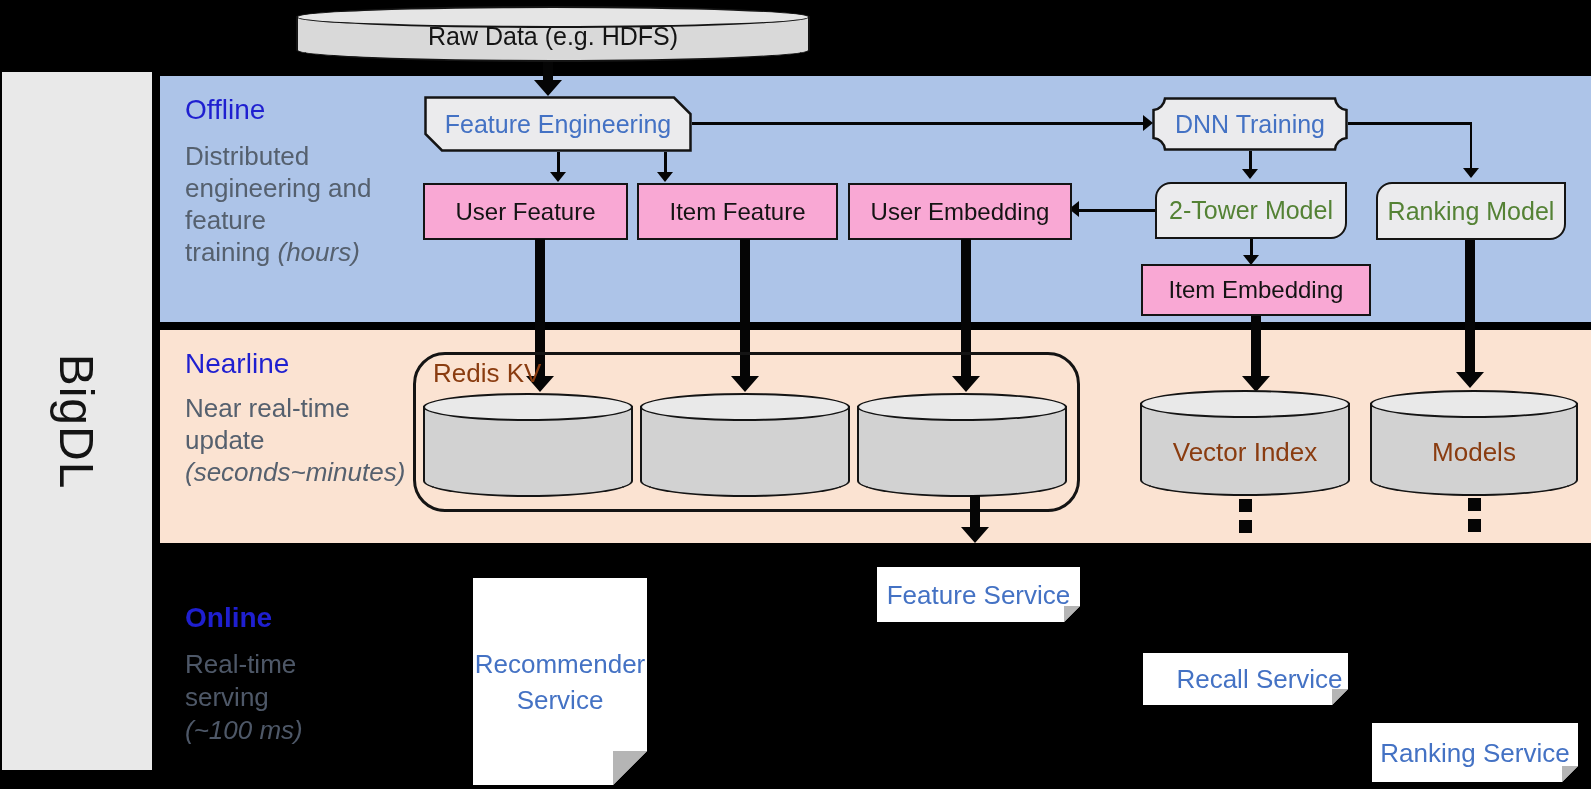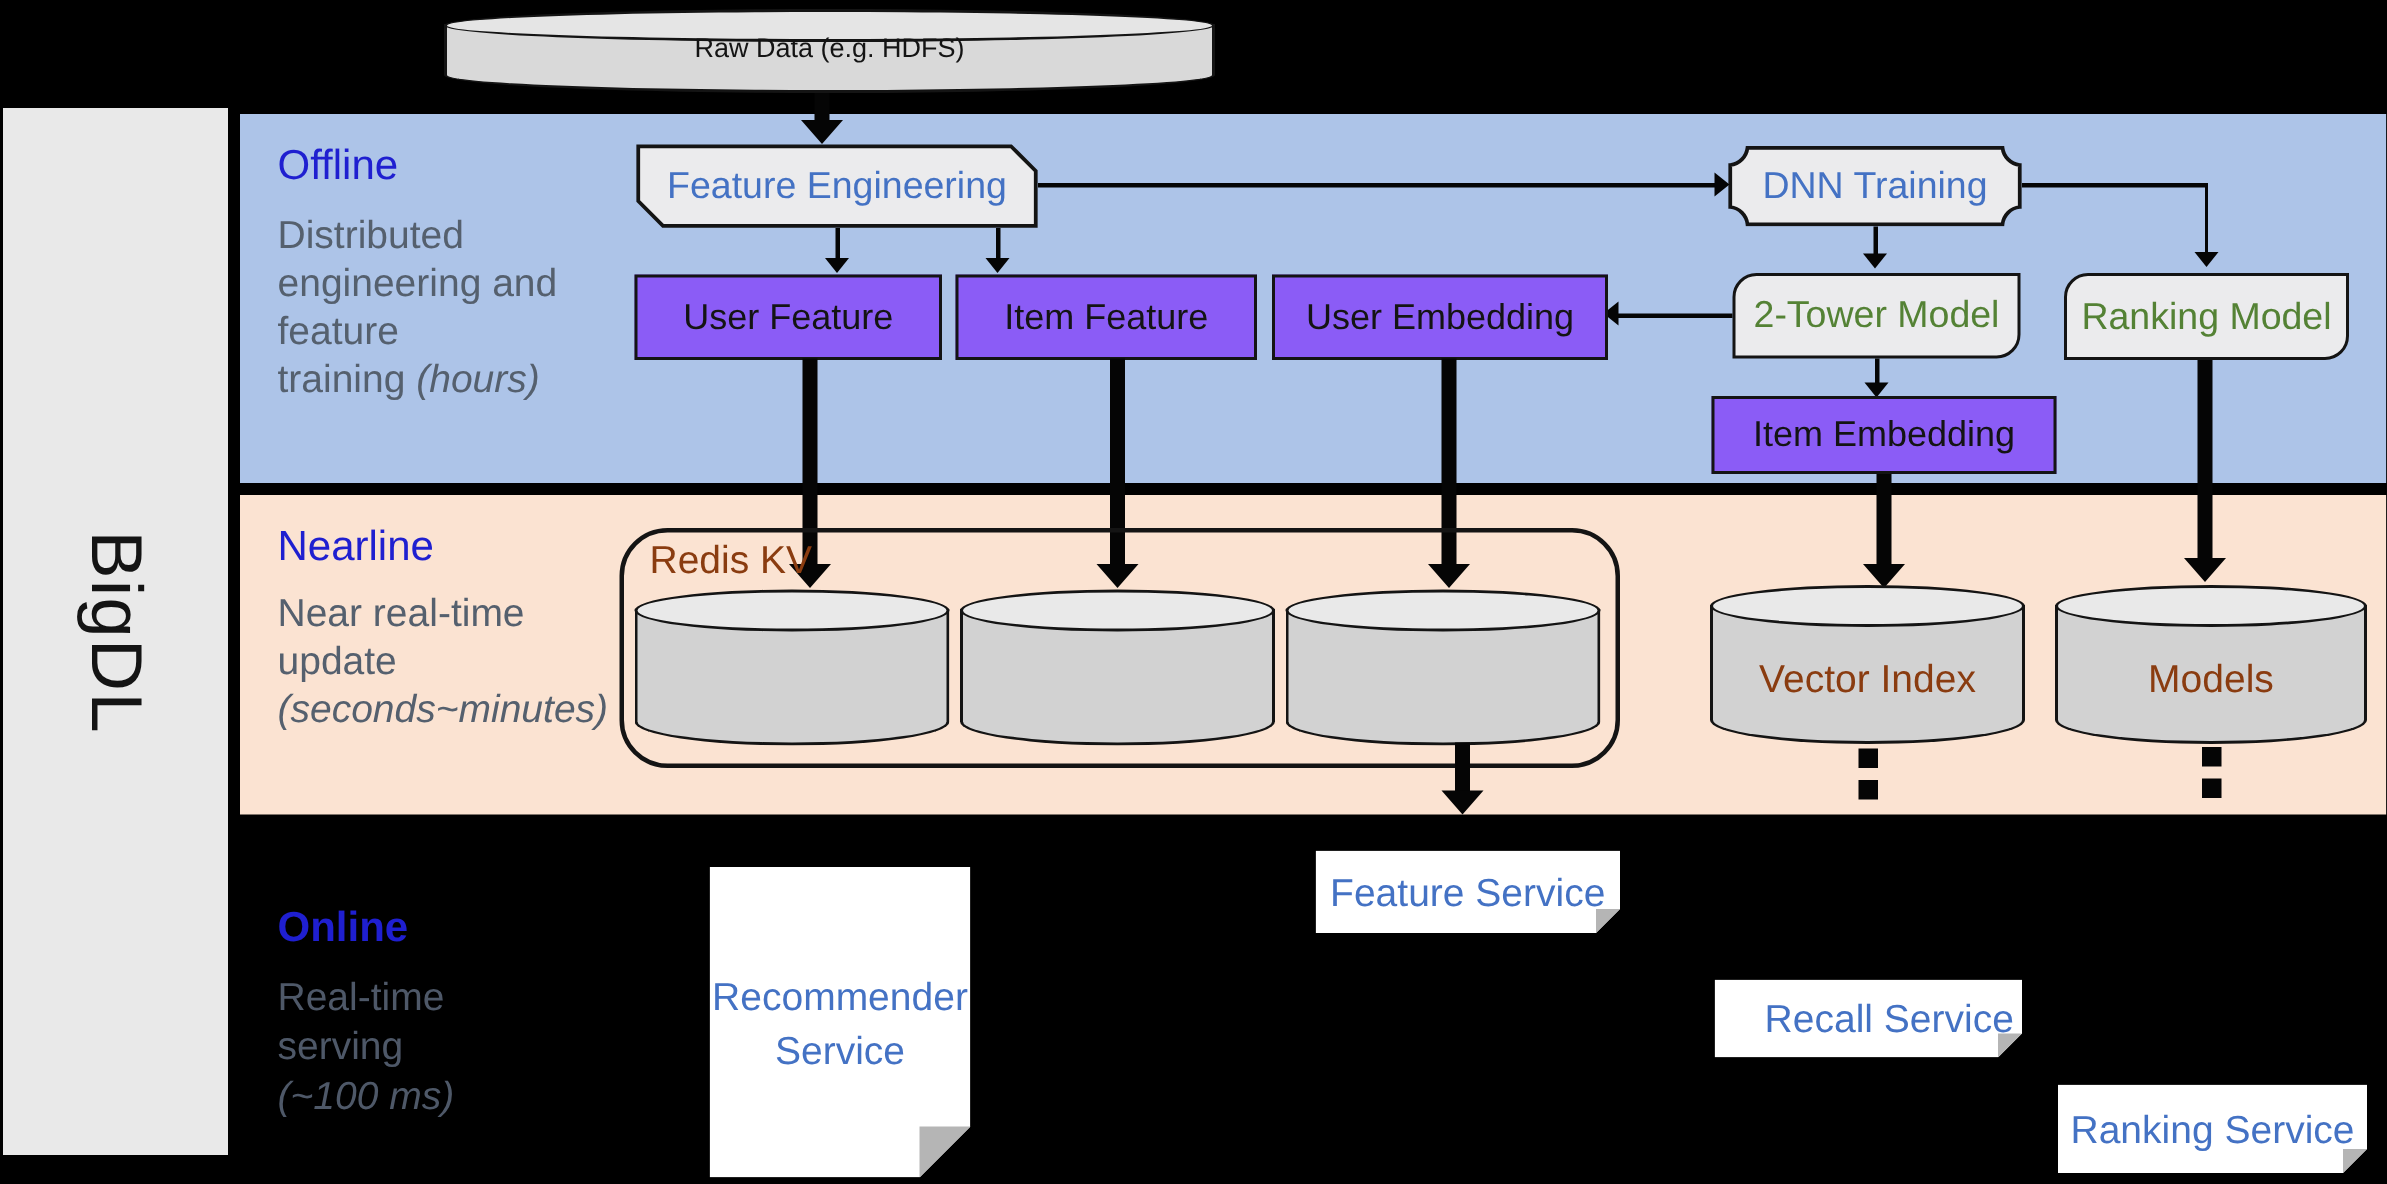--- a/index.html
+++ b/index.html
@@ -18,41 +18,41 @@
   .brandbar span{transform:rotate(90deg);font-size:48px;color:#141414;letter-spacing:1px;white-space:nowrap;}
 
   
   .lane-title{position:absolute;font-size:28px;color:#1f1fd0;}
   .lane-title.bold{font-weight:bold;}
   .lane-sub{position:absolute;font-size:26px;color:#55606e;line-height:32px;}
   .lane-sub.on-black{color:#4e5868;line-height:33px;}
   .it{font-style:italic;}
 
   
-  .gbox{position:absolute;background:#8b5cf6;border:2.5px solid #141414;display:flex;
+  .gbox{position:absolute;background:#f9a8d4;border:2.5px solid #141414;display:flex;
         align-items:center;justify-content:center;font-size:24px;color:#141414;white-space:nowrap;}
   .roundbox{position:absolute;background:#ebebed;border:2.5px solid #141414;border-radius:16px 0 16px 0;
         display:flex;align-items:center;justify-content:center;font-size:25px;color:#548235;white-space:nowrap;}
   .svgshape{position:absolute;}
   .svgshape .lbl{position:absolute;left:0;top:0;right:0;bottom:0;display:flex;align-items:center;
         justify-content:center;font-size:25px;color:#4472c4;white-space:nowrap;}
 
   
   .cyl{position:absolute;}
   .cyl-top{position:absolute;left:0;right:0;top:0;height:28px;background:#e9e9e9;
            border:2.5px solid #141414;border-radius:50%;z-index:2;}
   .cyl-body{position:absolute;left:0;right:0;top:13px;bottom:0;background:#d2d2d2;
            border:2.5px solid #141414;border-top:none;border-radius:0 0 50% 50%/0 0 16px 16px;}
   .cyl-label{position:absolute;left:0;right:0;top:44%;text-align:center;font-size:26px;
            color:#8a3c10;z-index:3;white-space:nowrap;}
 
   
   .rawcyl .cyl-top{height:22px;background:#e5e5e5;}
   .rawcyl .cyl-body{top:10px;background:#d9d9d9;border-radius:0 0 50% 50%/0 0 12px 12px;}
-  .rawcyl .cyl-label{top:16px;color:#141414;font-size:18px;}
+  .rawcyl .cyl-label{top:16px;color:#141414;font-size:25px;}
 
   
   .container-rounded{position:absolute;border:3px solid #141414;border-radius:32px;background:transparent;}
   .container-tag{position:absolute;font-size:26px;color:#8a3c10;z-index:3;white-space:nowrap;}
 
   
   .vbar{position:absolute;background:#050505;width:10px;}
   .vbar.thin{width:2.5px;}
   .hbar{position:absolute;background:#050505;height:2.5px;}
   .head-down{position:absolute;width:0;height:0;border-left:14px solid transparent;

